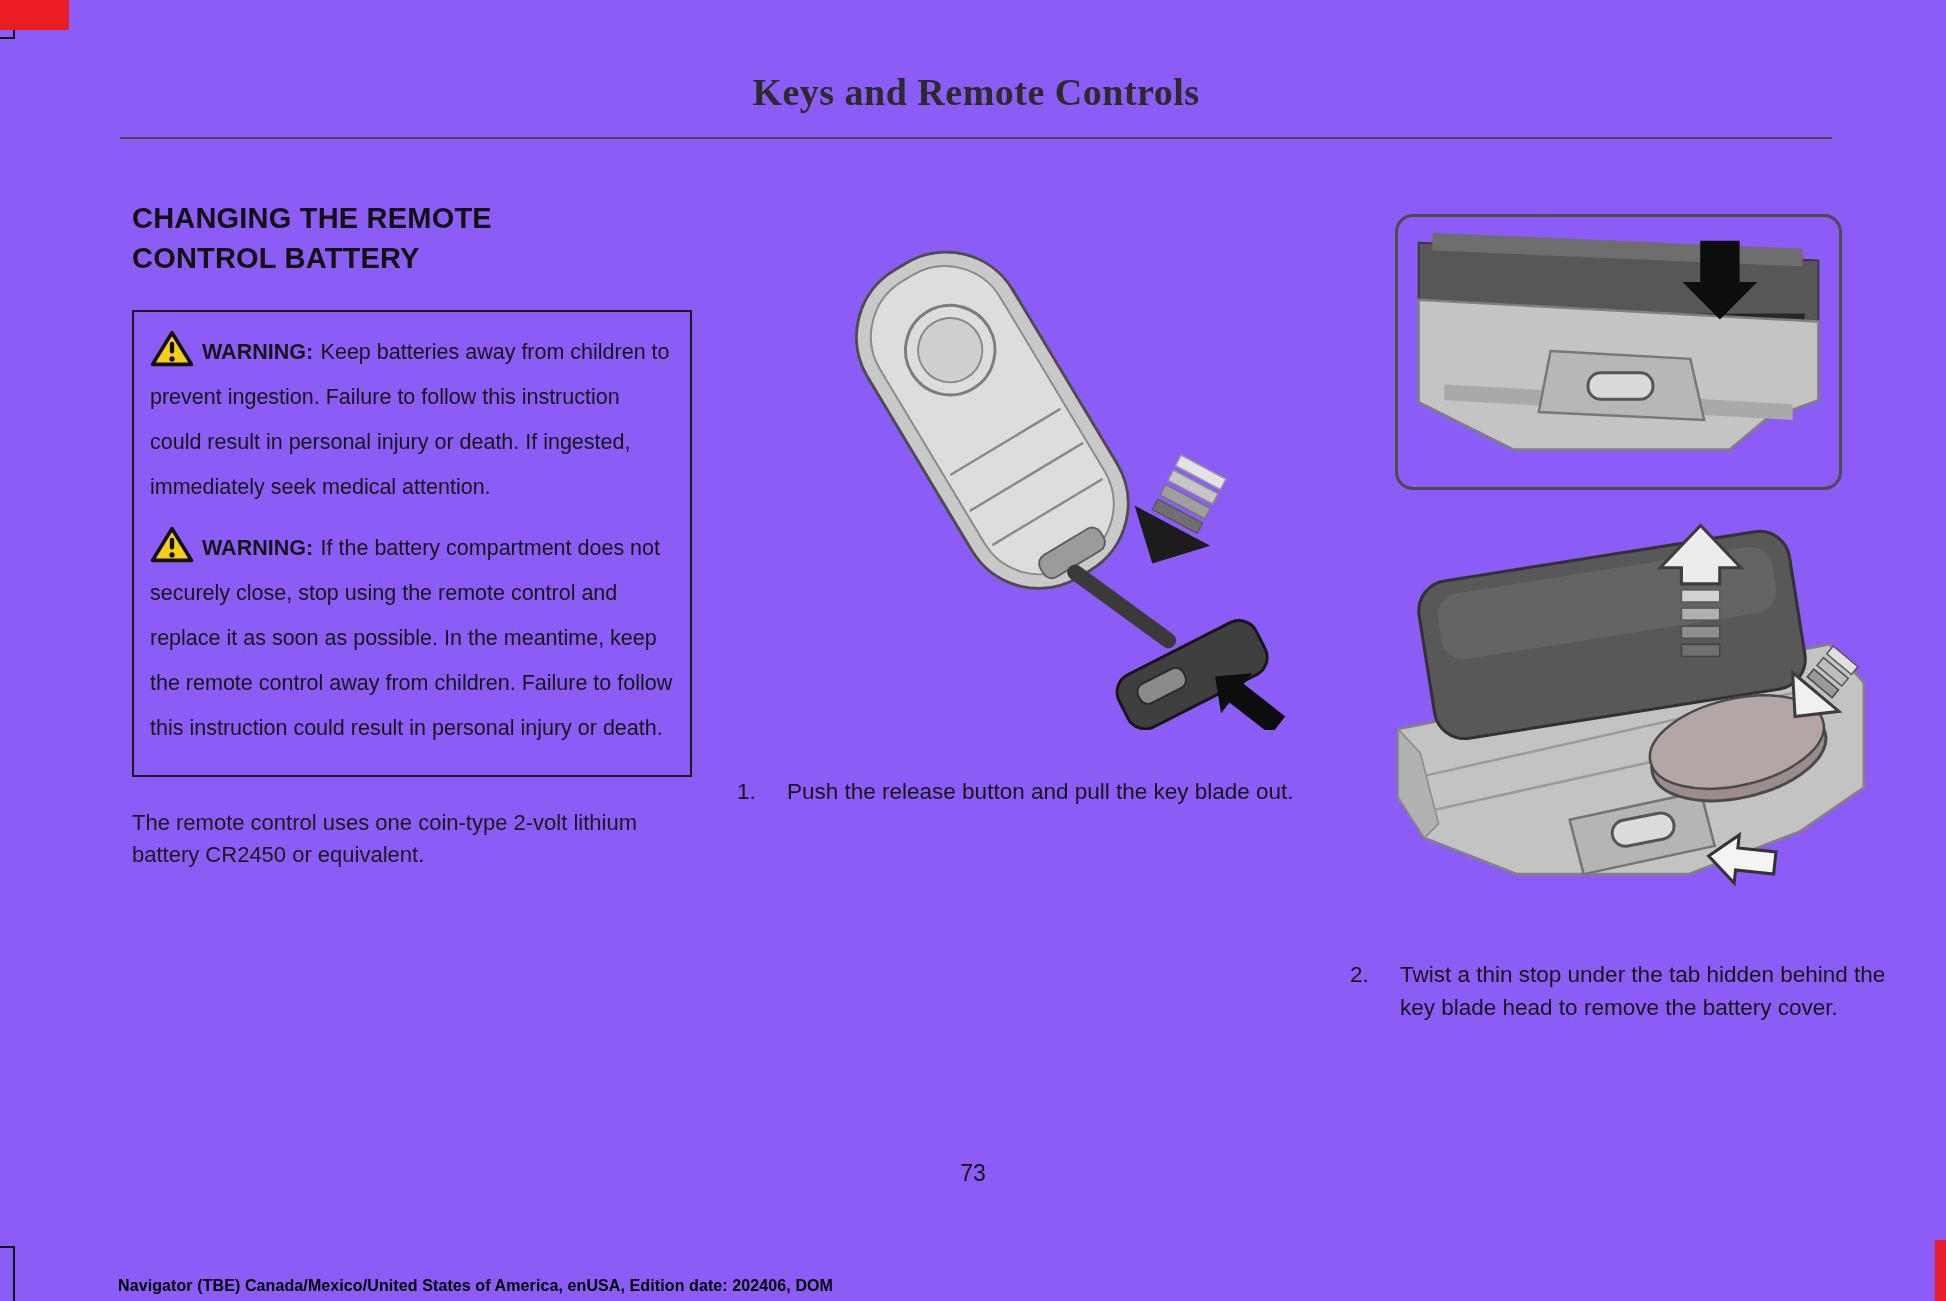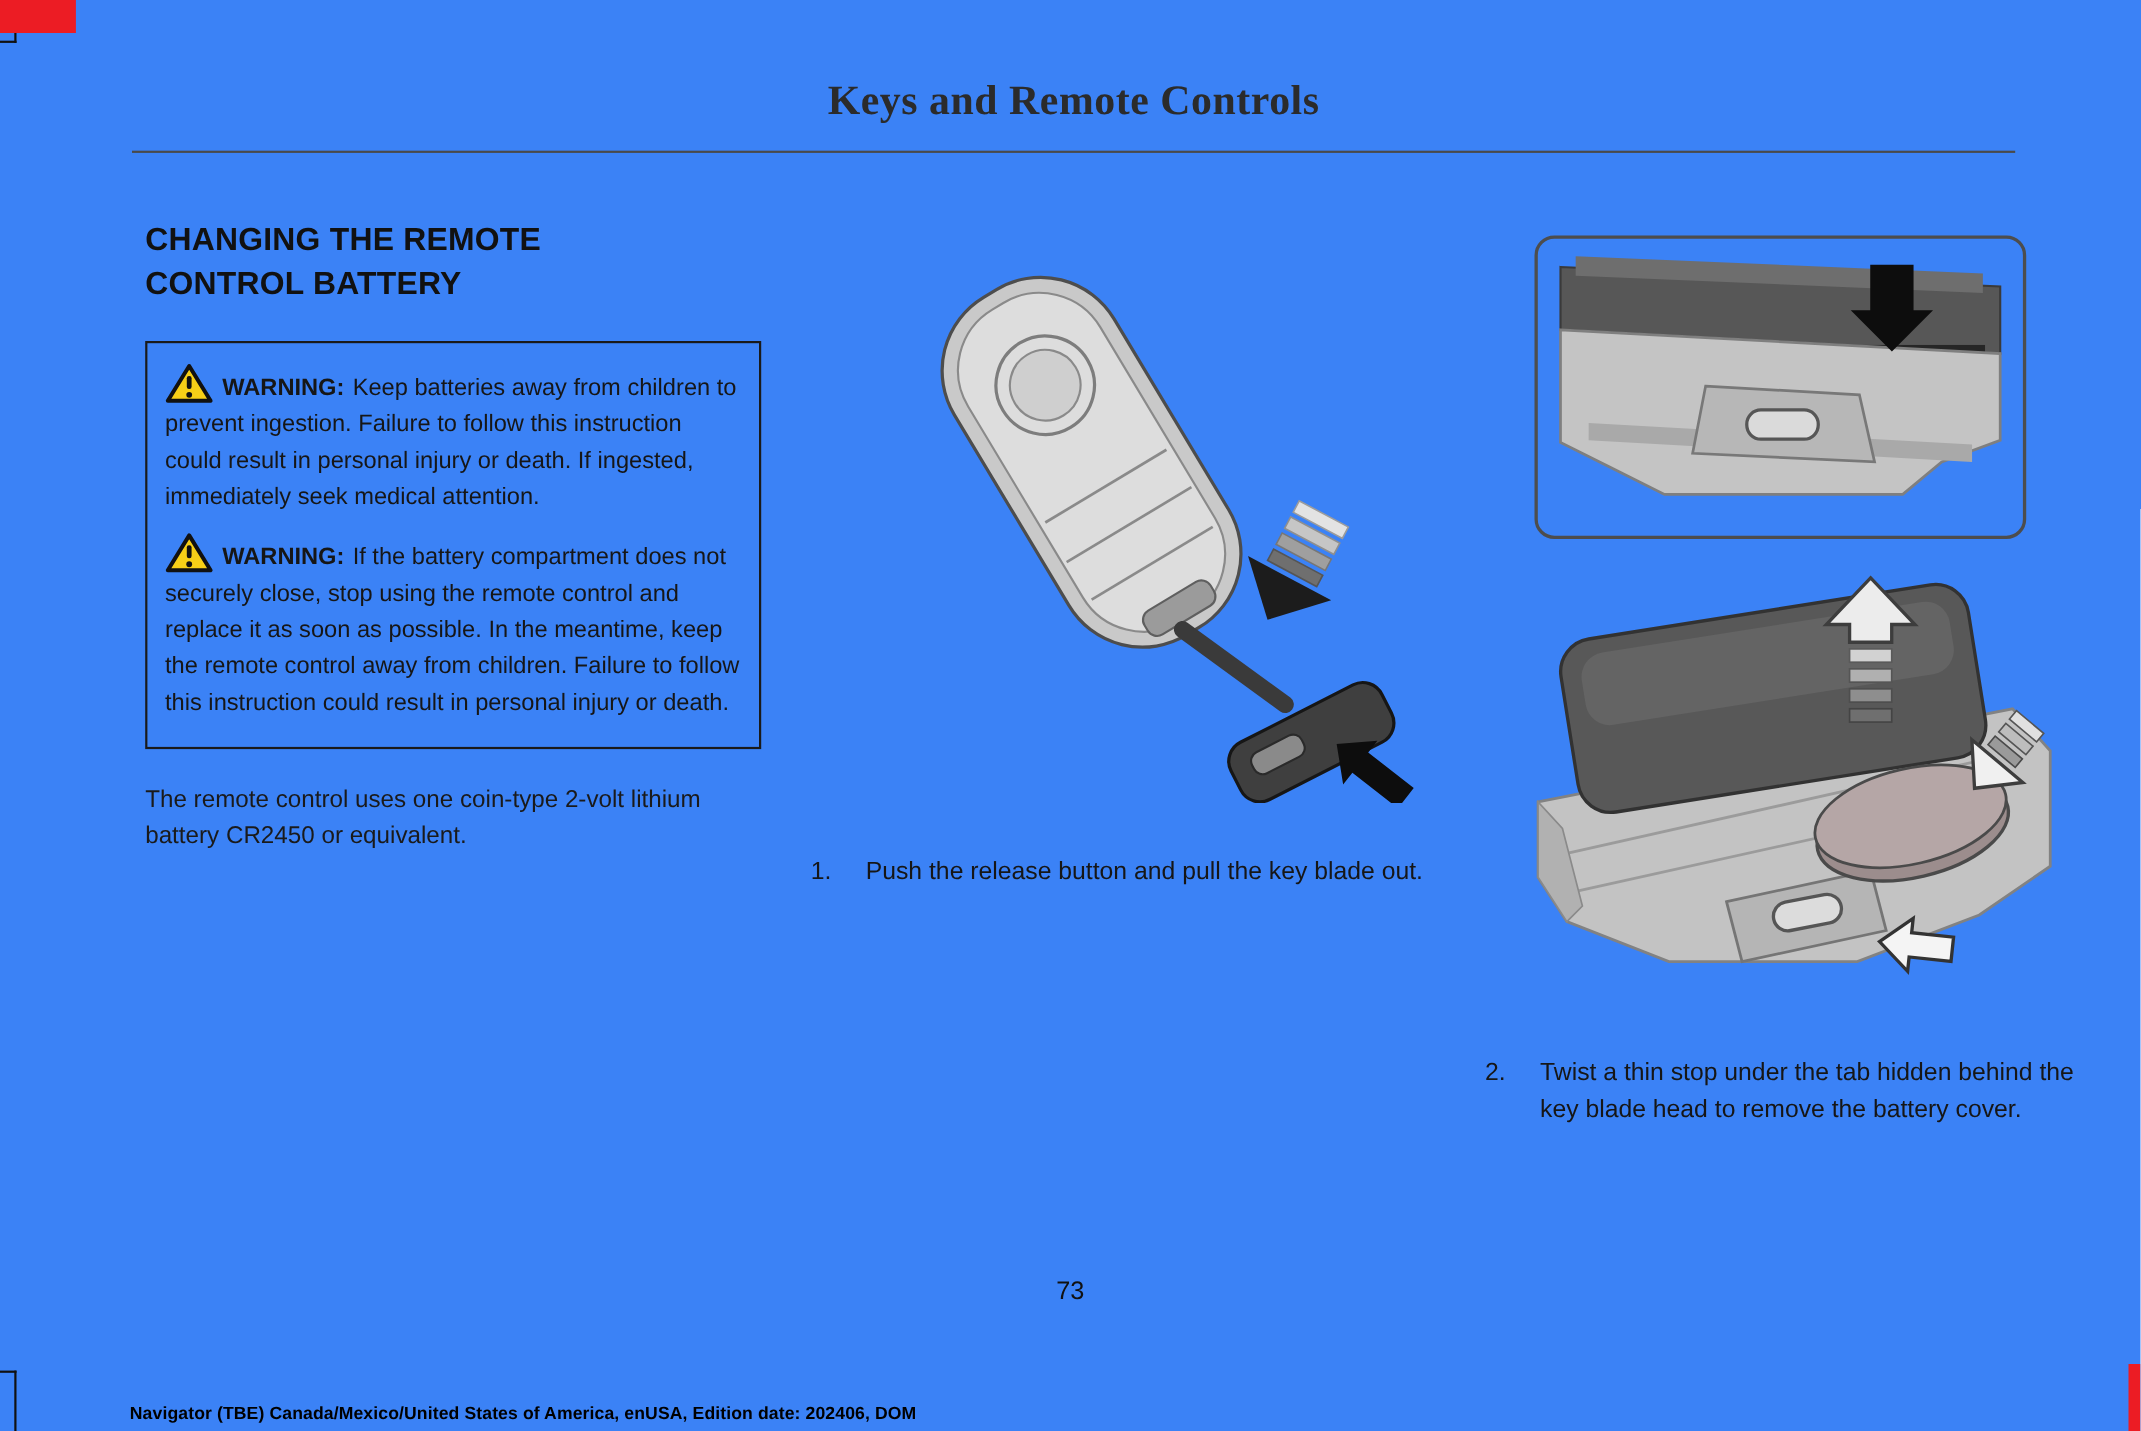--- a/index.html
+++ b/index.html
@@ -1,37 +1,37 @@
 <!DOCTYPE html>
 <html><head>
 <meta charset="utf-8">
 <style>
   html, body { margin: 0; padding: 0; background: #ffffff; }
   body { font-family: "Liberation Sans", sans-serif; color: #1a1a1a; }
-  .sheet { position: relative; width: 1946px; height: 1301px; background: #3b82f6; overflow: hidden; }
+  .sheet { position: relative; width: 1946px; height: 1301px; background: #8b5cf6; overflow: hidden; }
 
   
   .red-bar-top-left { position: absolute; left: 0; top: 0; width: 69px; height: 30px; background: #ec1c24; z-index: 3; }
   .red-bar-bottom-right { position: absolute; right: 0; top: 1240px; width: 11px; height: 61px; background: #ec1c24; z-index: 3; }
   .crop-mark-top-left { position: absolute; left: 0; top: 0; width: 13px; height: 37px;
       border-right: 2.5px solid #111; border-bottom: 2.5px solid #111; z-index: 2; }
   .crop-mark-bottom-left { position: absolute; left: 0; top: 1246px; width: 13px; height: 55px;
       border-right: 2.5px solid #111; border-top: 2.5px solid #111; z-index: 2; }
 
   
   .page-title { position: absolute; left: 120px; top: 70px; width: 1712px; text-align: center;
       font-family: "Liberation Serif", serif; font-weight: 700; font-size: 38px; color: #2b2b2b; letter-spacing: .5px; }
   .header-rule { position: absolute; left: 120px; top: 137px; width: 1712px; border-top: 2px solid #4a4a4a; }
 
   
   .left-col { position: absolute; left: 132px; top: 198px; width: 560px; }
   .section-heading { font-size: 29px; font-weight: 700; line-height: 40px; color: #111;
       white-space: pre-line; letter-spacing: .2px; }
   .warning-box { margin-top: 32px; border: 2.5px solid #1a1a1a; padding: 18px 16px 24px 16px; box-sizing: border-box; }
-  .warning-para { font-size: 21.5px; line-height: 33px; color: #161616; }
+  .warning-para { font-size: 21.5px; line-height: 45px; color: #161616; }
   .warning-para + .warning-para { margin-top: 16px; }
   .warn-icon { vertical-align: -9px; margin-right: 8px; }
   .warn-label { font-weight: 700; margin-right: .35em; }
   .battery-note { margin-top: 30px; font-size: 22px; line-height: 32px; width: 545px; }
 
   
   .figure-1 { position: absolute; left: 748px; top: 185px; width: 545px; height: 545px; }
   .figure-2-frame { position: absolute; left: 1395px; top: 214px; width: 447px; height: 276px;
       border: 3px solid #4d4d4d; border-radius: 18px; box-sizing: border-box; padding: 8px 6px; }
   .figure-2-frame svg { width: 100%; height: 100%; }

